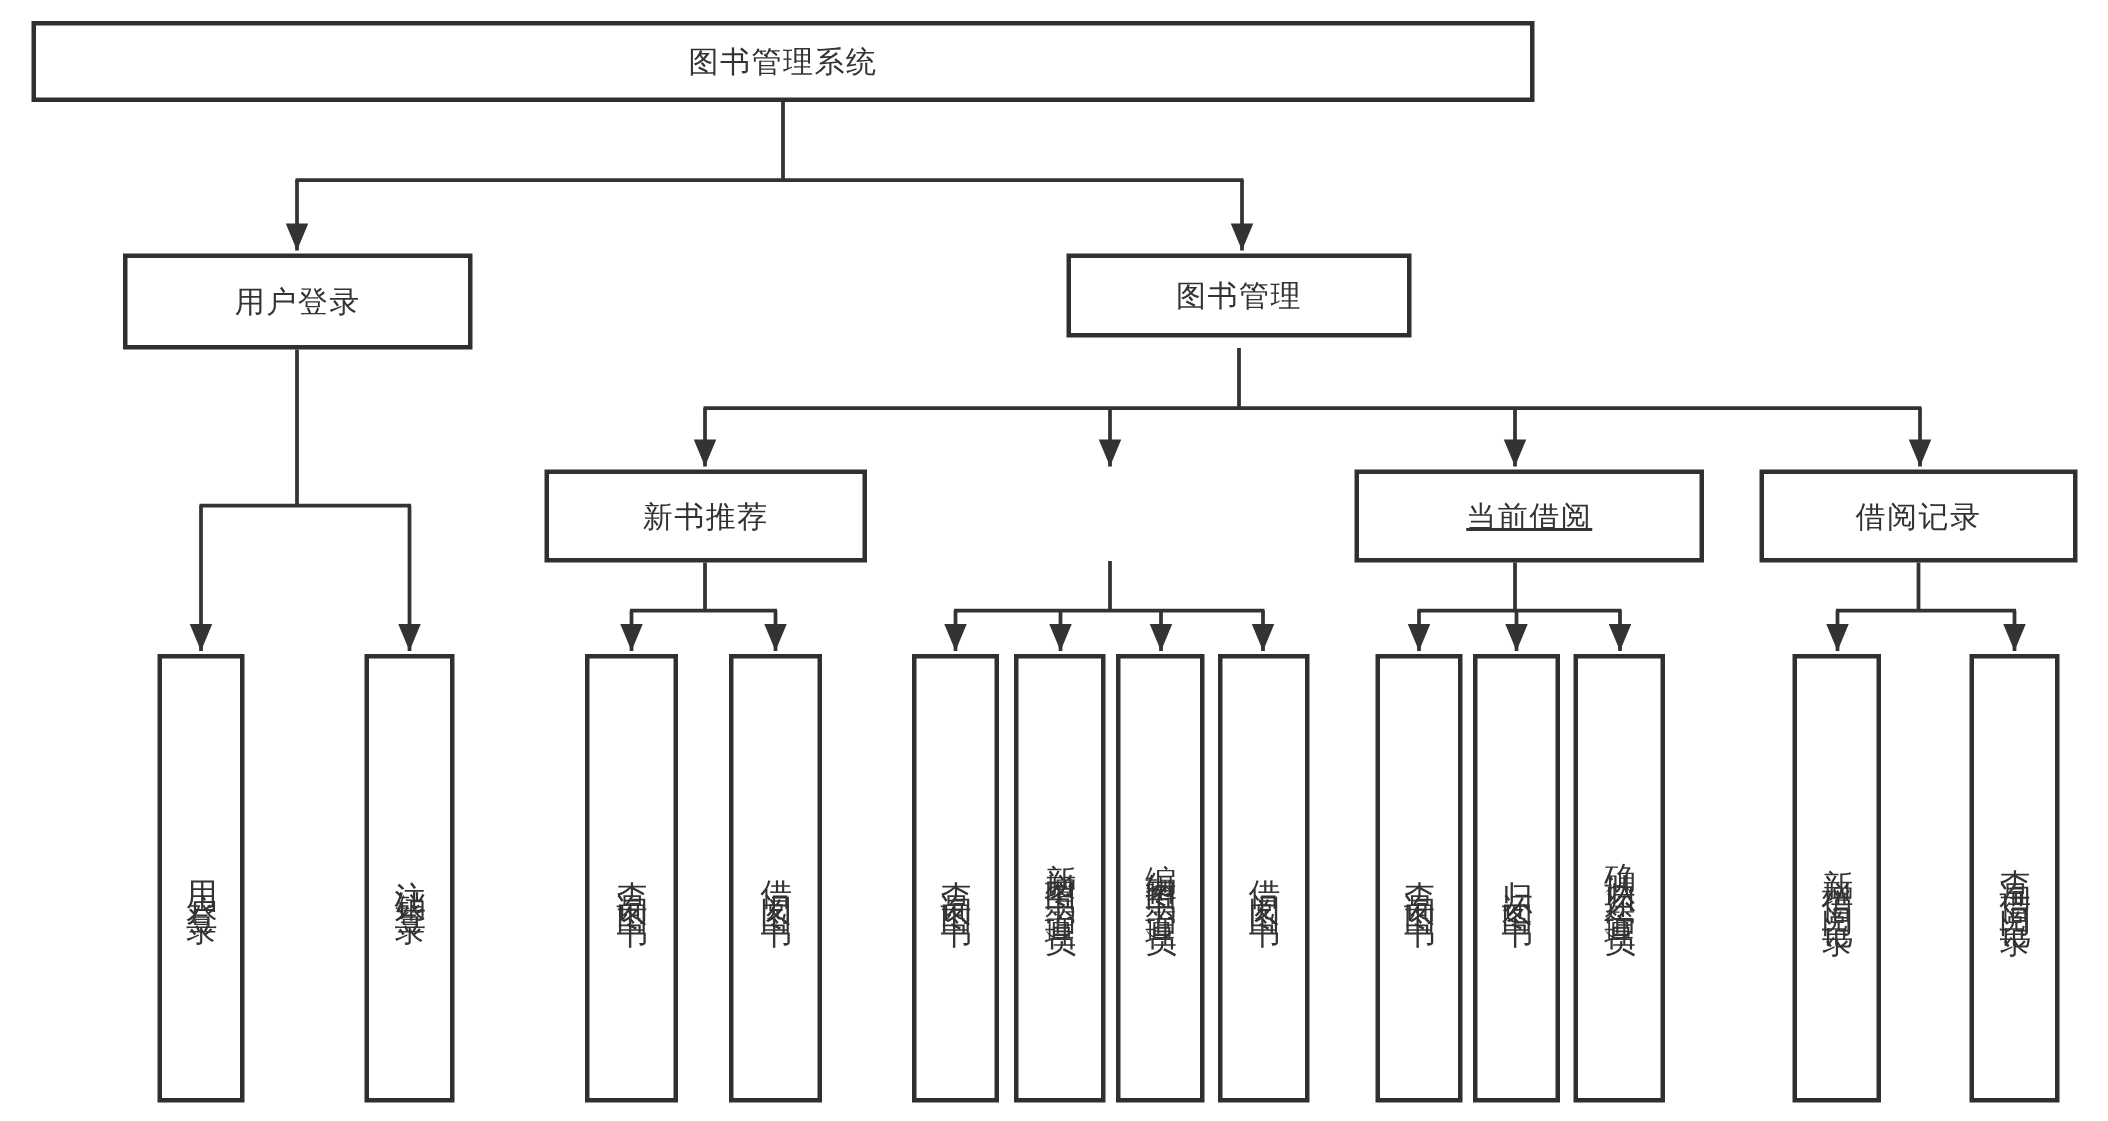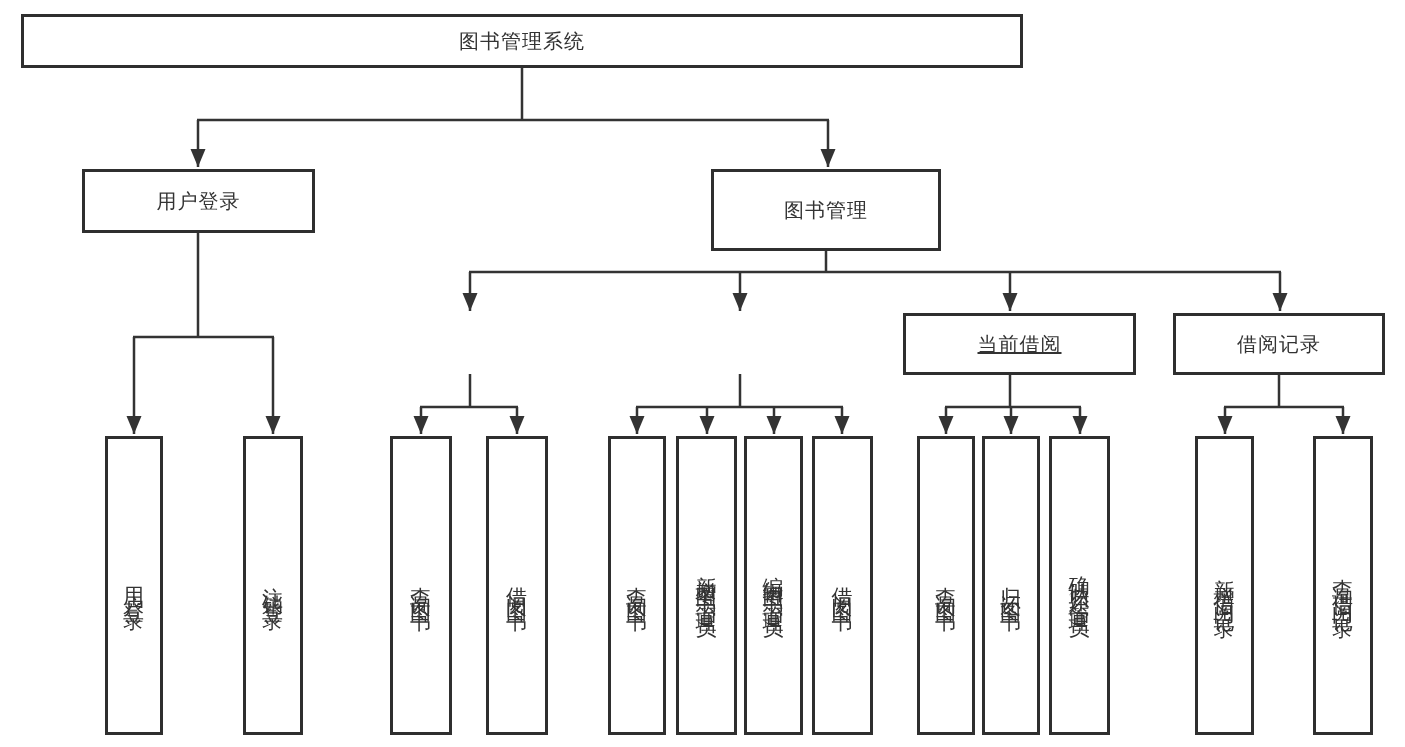--- a/index.html
+++ b/index.html
@@ -95,24 +95,27 @@
     </g>
   </svg>
 
   <div class="node root" style="left:21px;top:14px;width:1002px;height:54px;">
     <span class="hlabel">图书管理系统</span>
   </div>
 
   <div class="node" style="left:82px;top:169px;width:233px;height:64px;">
     <span class="hlabel">用户登录</span>
   </div>
-  <div class="node" style="left:711px;top:169px;width:230px;height:82px;">
+  <div class="node" style="left:711px;top:169px;width:230px;height:56px;">
     <span class="hlabel">图书管理</span>
   </div>
 
+  <div class="node" style="left:363px;top:313px;width:215px;height:62px;">
+    <span class="hlabel">新书推荐</span>
+  </div>
   <div class="node" style="left:903px;top:313px;width:233px;height:62px;text-decoration:underline;">
     <span class="hlabel">当前借阅</span>
   </div>
   <div class="node" style="left:1173px;top:313px;width:212px;height:62px;">
     <span class="hlabel">借阅记录</span>
   </div>
 
   <div class="node" style="left:105px;top:436px;width:58px;height:299px;">
     <span class="vtext">用户登录</span>
   </div>

